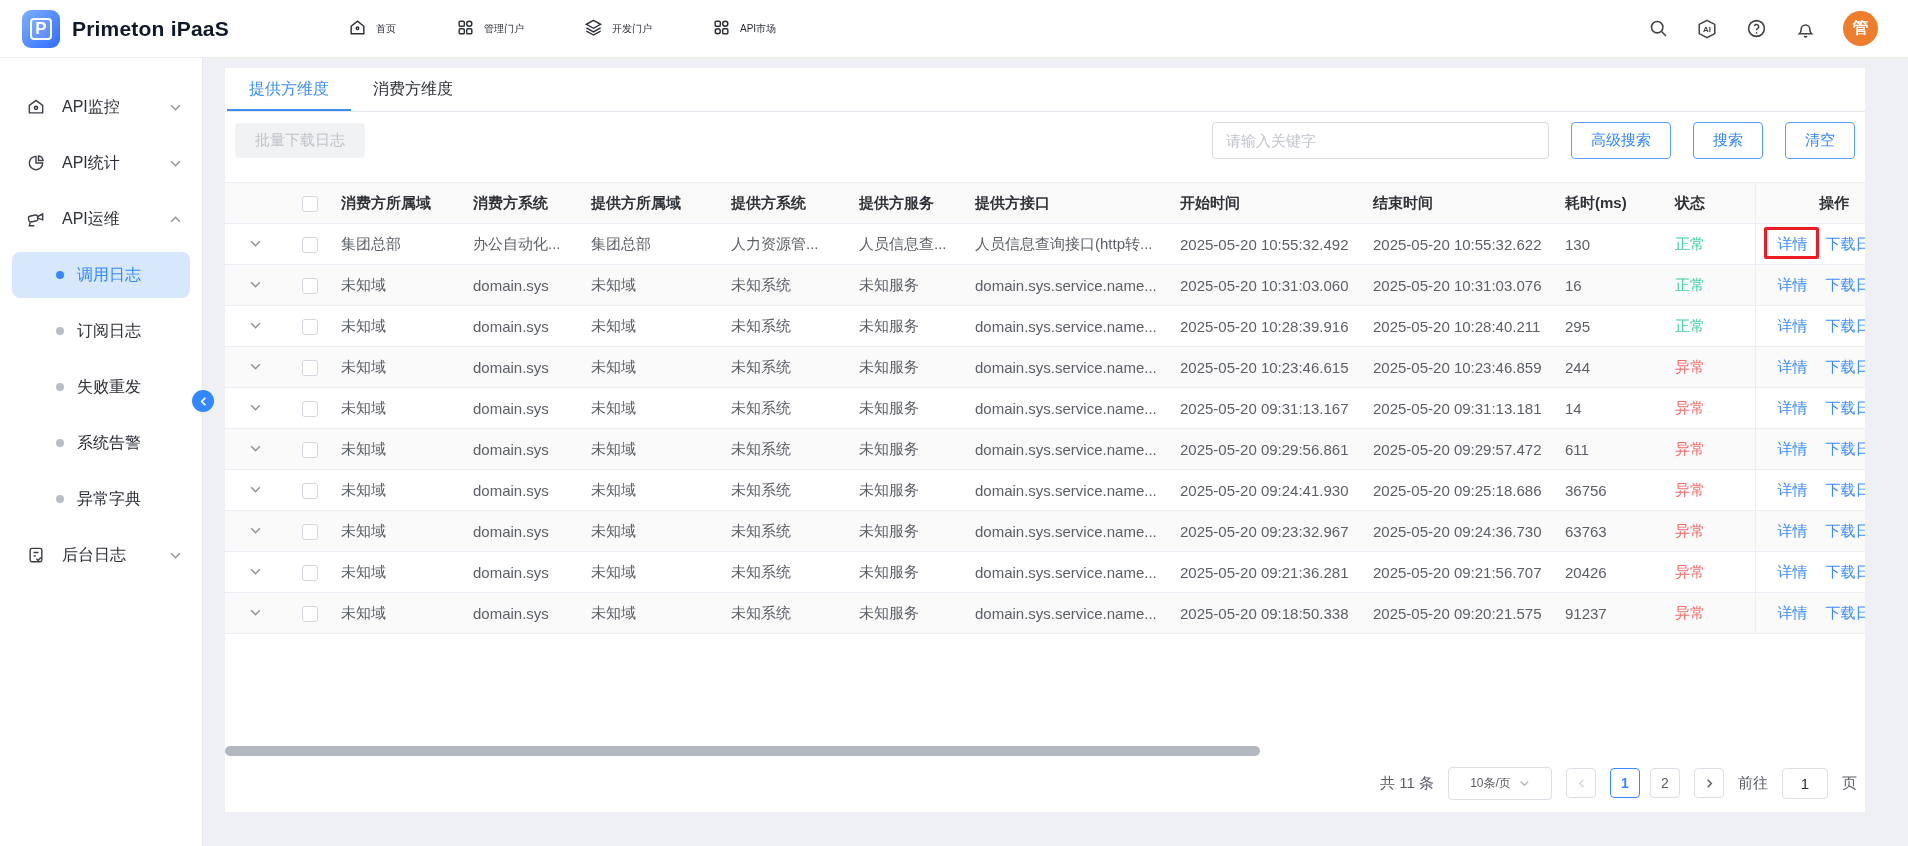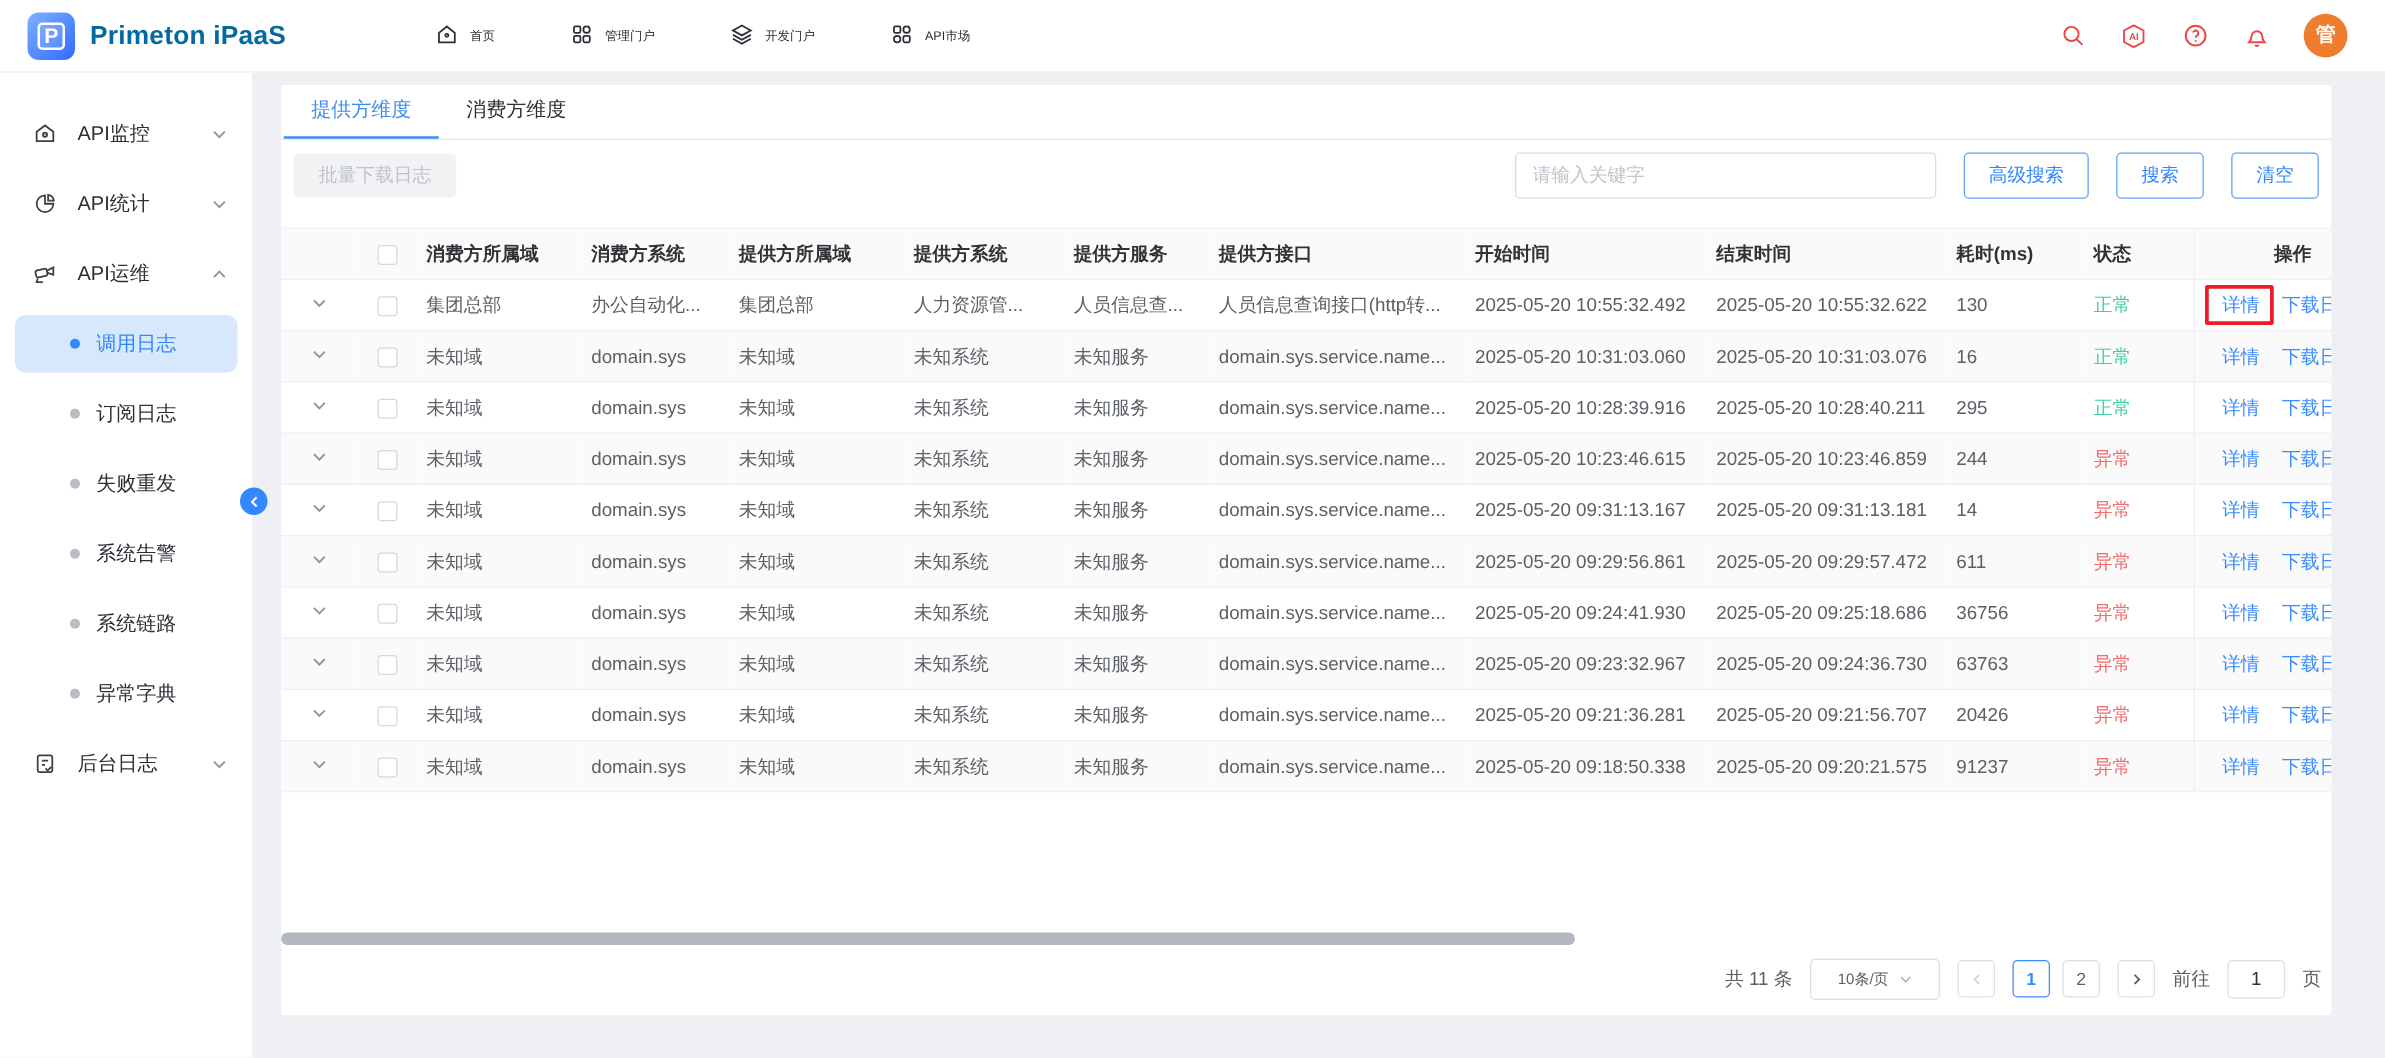--- a/index.html
+++ b/index.html
@@ -5,27 +5,27 @@
   * { margin:0; padding:0; box-sizing:border-box; }
   html,body { width:1908px; height:846px; overflow:hidden; }
   body { font-family:"Liberation Sans","DejaVu Sans",sans-serif; background:#eef0f4; color:#303133; }
 
   
   .top-header { height:58px; background:#fff; display:flex; align-items:stretch; border-bottom:1px solid #ececec; position:relative; z-index:10; }
   .brand { display:flex; align-items:center; gap:12px; padding-left:22px; width:300px; }
   .logo { width:38px; height:38px; border-radius:9px; background:linear-gradient(135deg,#7fb0ff 0%,#2f6bff 100%);
           color:#fff; font-weight:bold; font-size:17px; display:flex; align-items:center; justify-content:center; }
   .logo-inner { width:22px; height:22px; border:2px solid #fff; border-radius:4px; display:flex; align-items:center; justify-content:center; background:rgba(255,255,255,.12); }
-  .brand-text { color:#0369a1; font-size:21px; font-weight:bold; letter-spacing:.2px; }
+  .brand-text { color:#0f172a; font-size:21px; font-weight:bold; letter-spacing:.2px; }
   .top-nav { display:flex; align-items:stretch; margin-left:18px; }
   .nav-item { display:flex; align-items:center; gap:9px; padding:0 30px; font-size:10px; color:#2b2f36; cursor:pointer; }
   .nav-item svg { width:19px; height:19px; }
   .nav-item.active { background:#dbe9fc; color:#3388ff; }
   .header-right { margin-left:auto; display:flex; align-items:center; gap:27px; padding-right:30px; }
-  .hicon { width:22px; height:22px; color:#ef4444; cursor:pointer; display:flex; align-items:flex-start; justify-content:center; }
+  .hicon { width:22px; height:22px; color:#404040; cursor:pointer; display:flex; align-items:flex-start; justify-content:center; }
   .avatar { width:35px; height:35px; border-radius:50%; background:#ee7e2e; color:#fff; font-size:16px; font-weight:bold;
             display:flex; align-items:center; justify-content:center; cursor:pointer; }
 
   
   .body-row { display:flex; height:788px; position:relative; }
   .sidebar { width:203px; background:#fff; border-right:1px solid #e7e9ee; padding-top:16px; position:relative; flex:none; }
   .side-item { height:46px; margin:10px 0; padding:0 20px 0 26px; display:flex; align-items:center; gap:16px; font-size:16px; color:#2b2f36; cursor:pointer; }
   .side-item svg.mi { width:20px; height:20px; color:#3c3f45; }
   .side-item .chev { margin-left:auto; color:#8f949c; width:13px; height:13px; }
   .subitem { height:46px; margin:10px 12px; border-radius:8px; display:flex; align-items:center; padding-left:44px; font-size:16px; color:#2b2f36; cursor:pointer; }
@@ -206,24 +206,20 @@
       <span class="dot"></span>
       <span>订阅日志</span>
     </div>
     <div class="subitem">
       <span class="dot"></span>
       <span>失败重发</span>
     </div>
     <div class="subitem">
       <span class="dot"></span>
       <span>系统告警</span>
-    </div>
-    <div class="subitem">
-      <span class="dot"></span>
-      <span>系统链路</span>
     </div>
     <div class="subitem">
       <span class="dot"></span>
       <span>异常字典</span>
     </div>
     <div class="side-item">
       <svg class="mi" viewBox="0 0 24 24" fill="none" stroke="currentColor" stroke-width="1.7">
           <rect x="5" y="4" width="14" height="16" rx="2"></rect>
           <path d="M9 9h6M9 13h3"></path>
           <path d="m12.5 16.5 2 2 3.5-3.5"></path>

